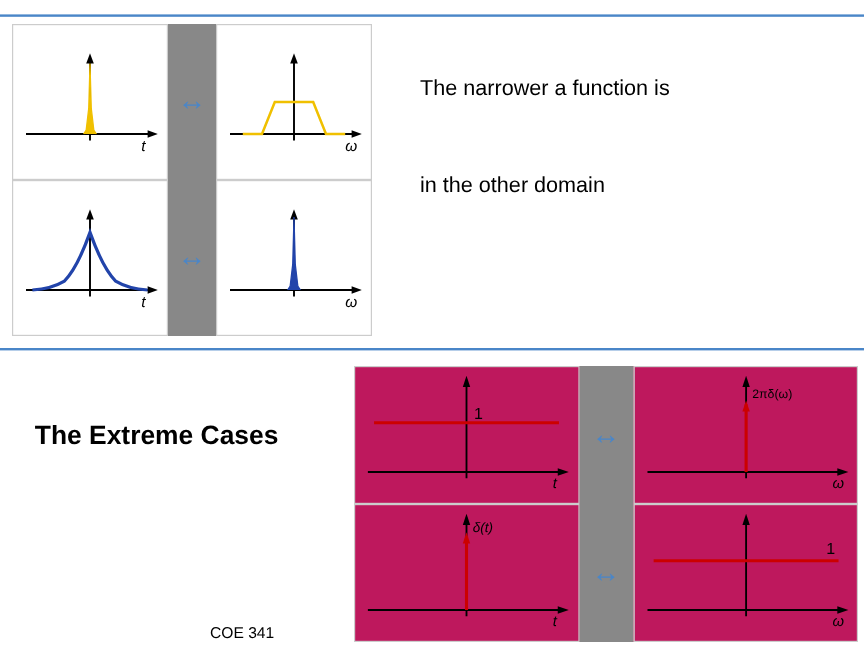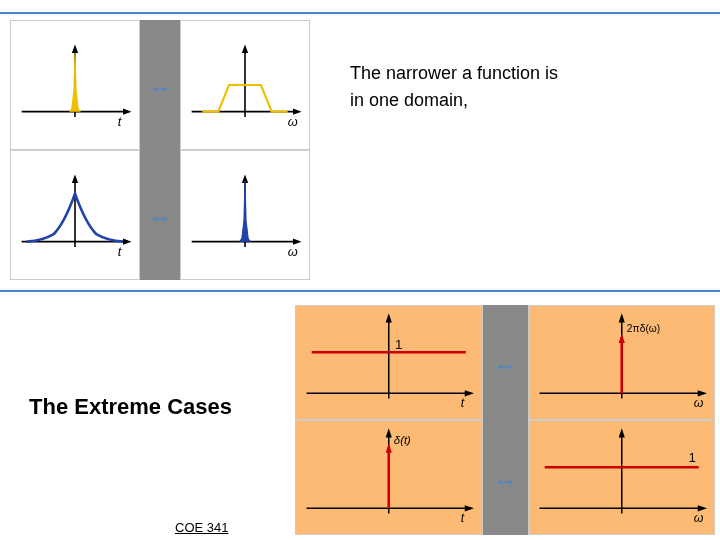--- a/index.html
+++ b/index.html
@@ -98,49 +98,47 @@
     }
 
     
     .extreme-label {
       position: absolute;
       top: 55px;
       left: 29px;
       font-size: 22px;
       font-weight: bold;
       color: #000;
-      margin-top: 44px;
     }
 
     
     .coe-label {
       position: absolute;
       bottom: 5px;
       left: 175px;
       font-size: 13px;
       color: #000;
-      text-decoration: underline;
     }
 
     
     .lower-diagrams {
       position: absolute;
       top: 10px;
       left: 295px;
       width: 420px;
       height: 230px;
       display: grid;
       grid-template-columns: 1fr 45px 1fr;
       grid-template-rows: 1fr 1fr;
       gap: 0;
     }
 
     .lower-cell {
       border: 1px solid #ccc;
-      background: #fdba74;
+      background: #be185d;
       position: relative;
       display: flex;
       align-items: center;
       justify-content: flex-end;
       overflow: hidden;
     }
 
     .lower-cell.arrow-cell {
       background: #888;
       border: none;
@@ -211,22 +209,23 @@
       <polygon points="113,75 105,72 105,78" fill="#000"></polygon>
 
       <polyline points="55,75 57,72 59,55 60,18 61,55 63,72 65,75" fill="#2244aa" stroke="#2244aa" stroke-width="1"></polyline>
       <text x="100" y="88" font-size="12" font-style="italic">ω</text>
     </svg>
   </div>
 </div>
 
 <div class="right-text">
   <span>The narrower a function is</span><br>
-  <span>in one domain,</span><br>
   <br>
+  <br>
+  <span>in the other domain</span>
 </div>
 
 <div class="mid-line"></div>
 
 <div class="lower-section">
 
   <div class="extreme-label">The Extreme Cases</div>
 
   <div class="coe-label">COE 341</div>
 

